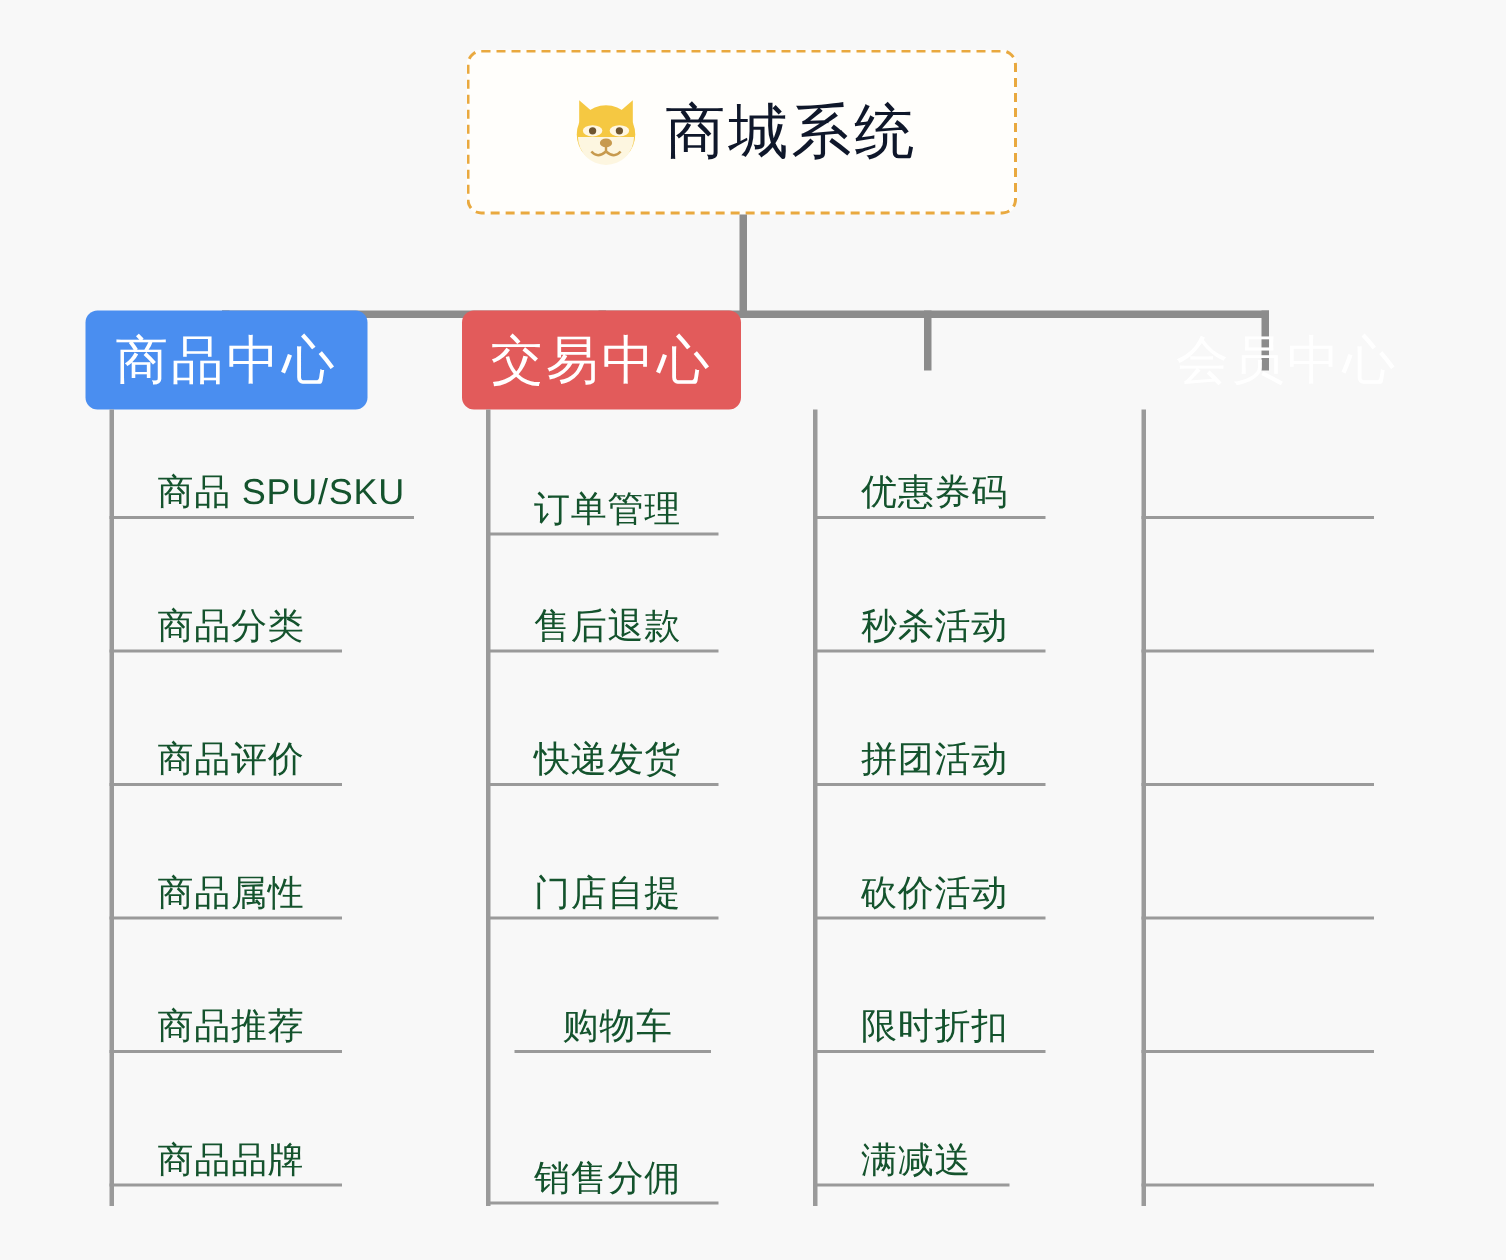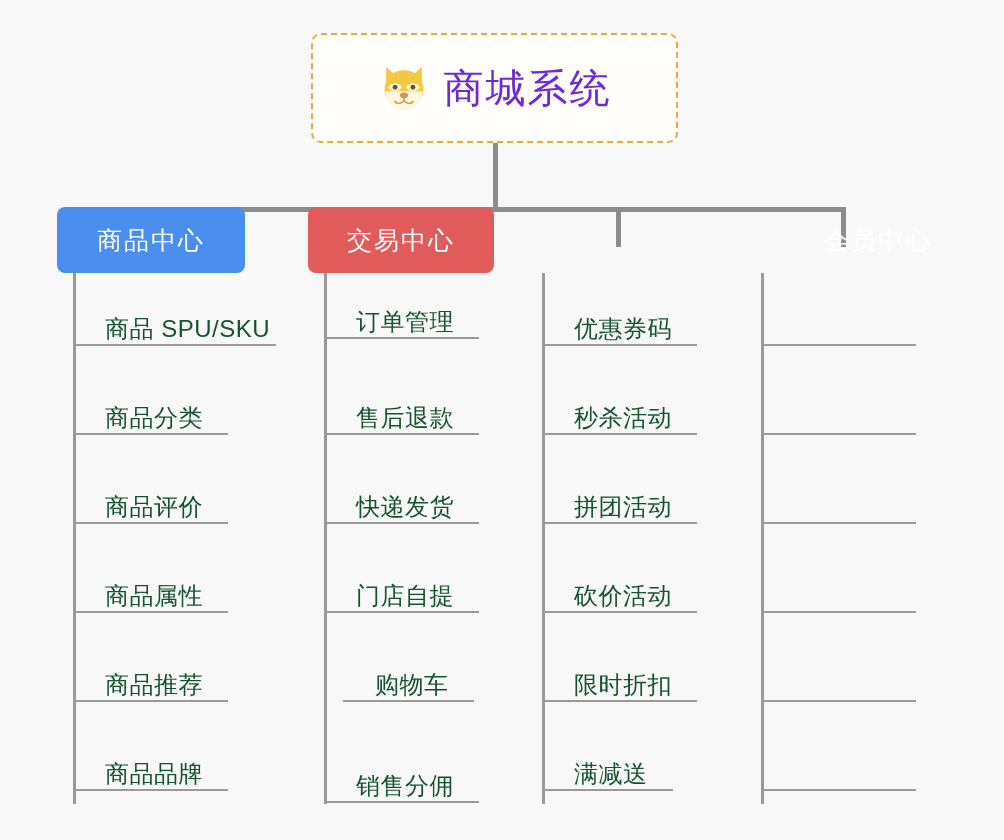--- a/index.html
+++ b/index.html
@@ -38,21 +38,21 @@
     gap: 14px;
   }
   .root-emoji {
     width: 52px;
     height: 52px;
     position: relative;
     display: block;
   }
   .root-title {
     font-size: 40px;
-    color: #6d28d9;
+    color: #0f172a;
     letter-spacing: 2px;
     line-height: 1;
     white-space: nowrap;
   }
 
   
   .conn {
     position: absolute;
     background: #8c8c8c;
   }
@@ -62,21 +62,21 @@
   
   .cat-box {
     position: absolute;
     top: 207px;
     height: 66px;
     border-radius: 8px;
     display: flex;
     align-items: center;
     justify-content: center;
     color: #ffffff;
-    font-size: 25px;
+    font-size: 35px;
     letter-spacing: 2px;
     white-space: nowrap;
   }
 
   
   .col {
     position: absolute;
     top: 273px;
   }
   .col-spine {
@@ -168,21 +168,21 @@
     <div class="item" style="top:373px; width:155px;">
         <span class="item-label">商品推荐</span>
       </div>
     <div class="item" style="top:462px; width:155px;">
         <span class="item-label">商品品牌</span>
       </div>
   </div>
 
   <div class="col" style="left:324px;">
     <div class="col-spine"></div>
-    <div class="item" style="top:10px;  width:155px;">
+    <div class="item" style="top:28px;  width:155px;">
         <span class="item-label">订单管理</span>
       </div>
     <div class="item" style="top:106px; width:155px;">
         <span class="item-label">售后退款</span>
       </div>
     <div class="item" style="top:195px; width:155px;text-align:center;">
         <span class="item-label">快递发货</span>
       </div>
     <div class="item" style="top:284px; width:155px;">
         <span class="item-label">门店自提</span>

